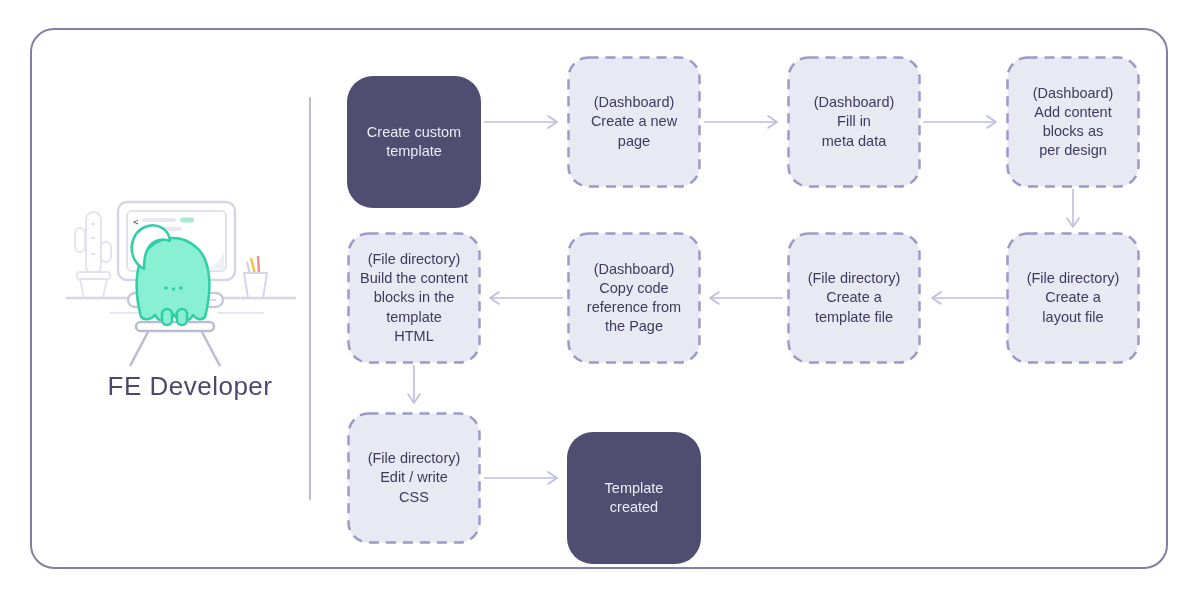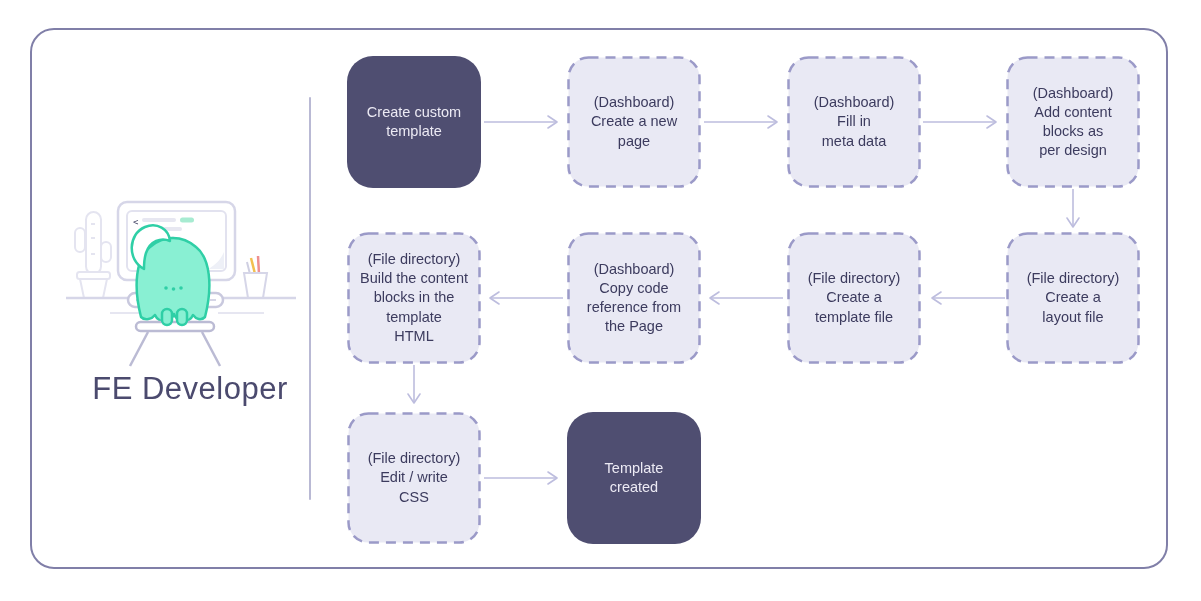--- a/index.html
+++ b/index.html
@@ -11,27 +11,27 @@
     position:absolute;left:30px;top:28px;width:1134px;height:537px;
     border:2px solid #807fa8;border-radius:24px;
   }
   .divider{
     position:absolute;left:309px;top:97px;width:2px;height:403px;
     background:#b9b9d4;border-radius:1px;
   }
   .persona-illustration{position:absolute;left:50px;top:170px;}
   .persona-label{
     position:absolute;left:65px;top:371px;width:250px;text-align:center;
-    font-size:31px;letter-spacing:0.5px;color:#4b4a6e;font-weight:400;
+    font-size:26px;letter-spacing:0.5px;color:#4b4a6e;font-weight:400;
   }
   .node{
     position:absolute;width:134px;height:132px;
     display:flex;align-items:center;justify-content:center;
   }
-  .node.solid{background:#4f4e71;border-radius:26px;}
+  .node.solid{background:#4f4e71;border-radius:26px;margin-top:20px;}
   .node.solid .node-label{color:#eceaf4;}
   .dashbg{position:absolute;left:0;top:0;}
   .node-label{
     position:relative;z-index:2;text-align:center;white-space:pre-line;
     font-size:14.5px;line-height:1.32;color:#3c3b5e;padding:0 6px;
   }
   .arrow{position:absolute;}
   
   .r1{top:56px;}  .r2{top:232px;}  .r3{top:412px;}
   .c1{left:347px;} .c2{left:567px;} .c3{left:787px;} .c4{left:1006px;}

